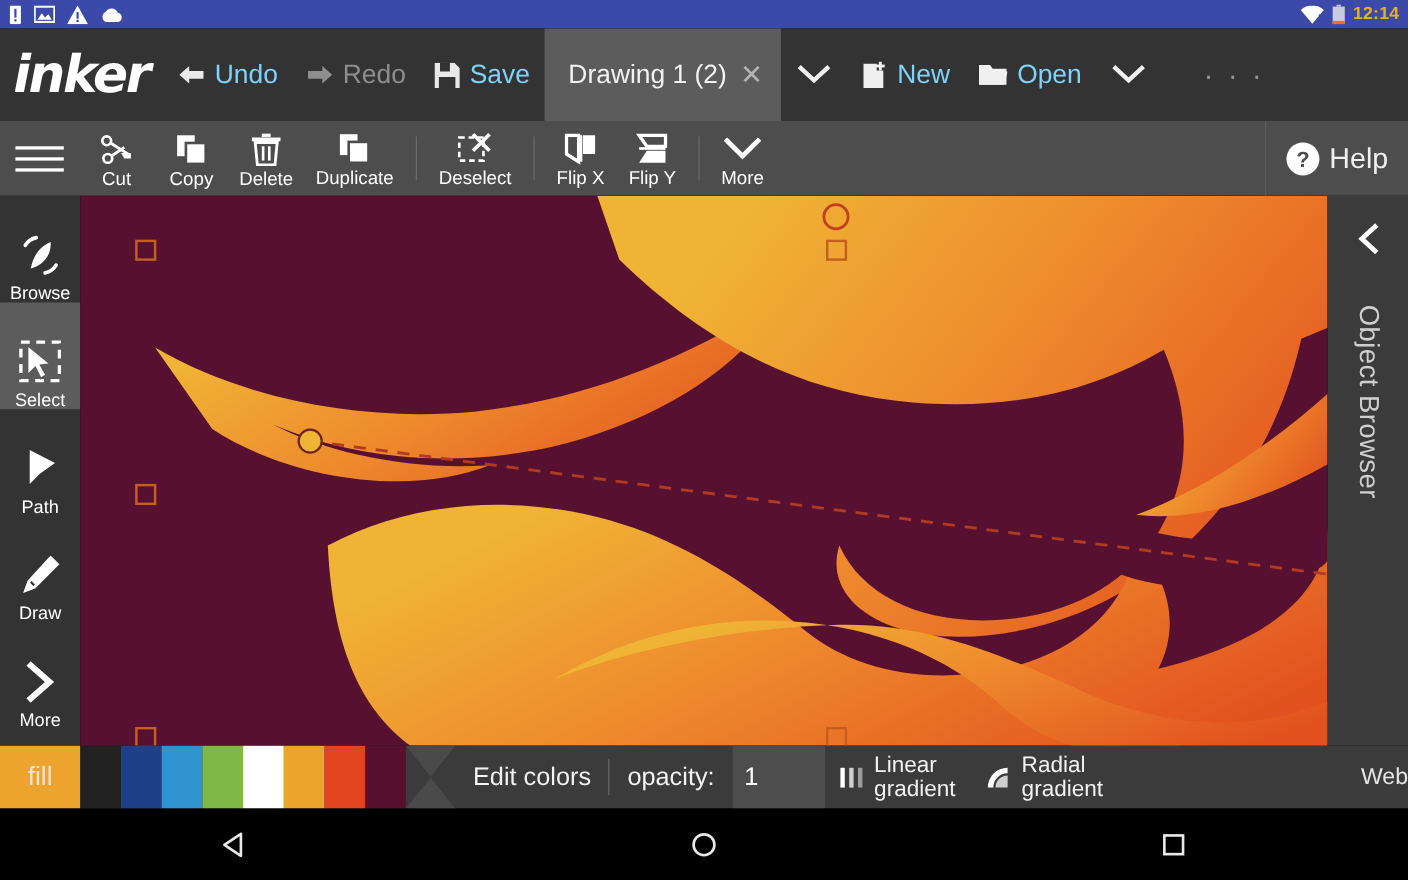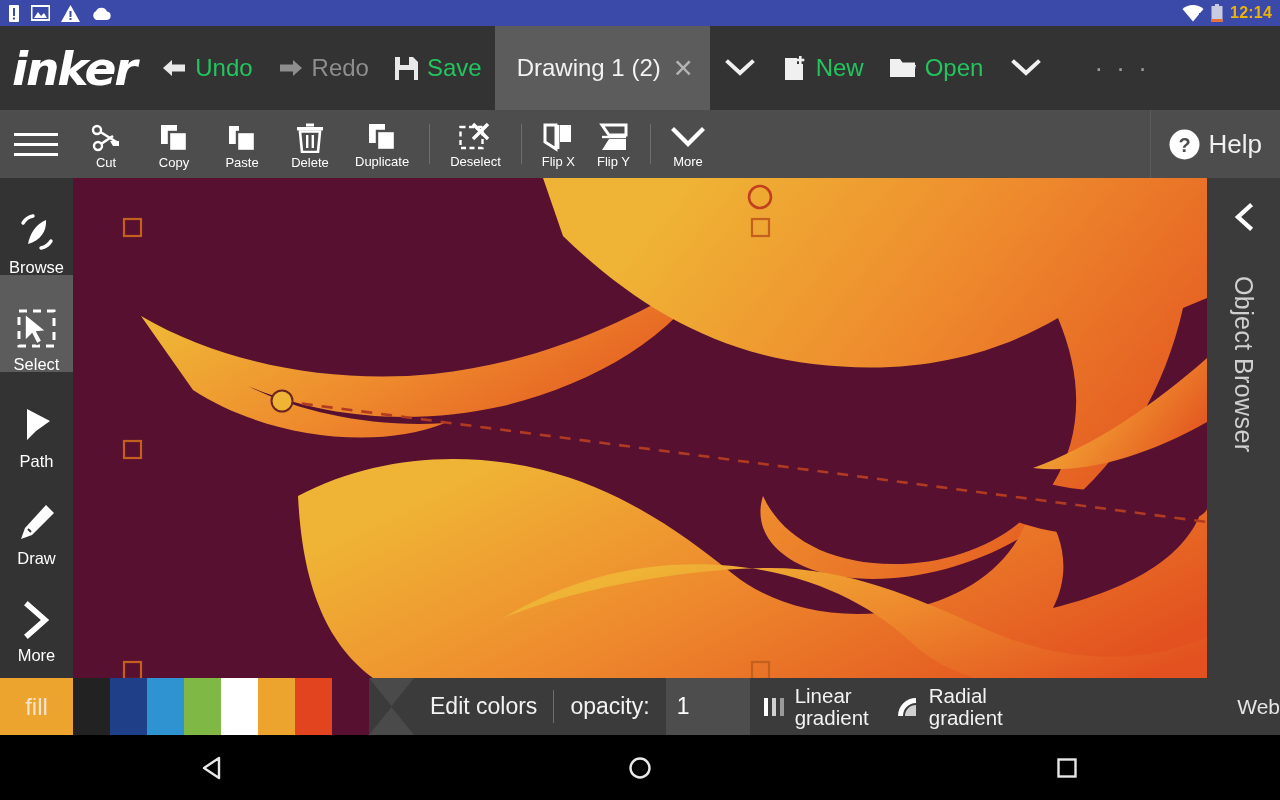--- a/index.html
+++ b/index.html
@@ -29,21 +29,21 @@
     display: flex; align-items: center;
   }
   .logo {
     color: #fff; font-size: 47px; font-weight: bold;
     font-style: italic; letter-spacing: -2.2px;
     padding: 0 14px 0 12px; line-height: 1;
     font-family: "DejaVu Sans", sans-serif;
   }
   .tb-btn {
     display: flex; align-items: center; gap: 9px;
-    color: #22c55e; font-size: 24px; height: 84px; padding: 0 13px;
+    color: #7dd3fc; font-size: 24px; height: 84px; padding: 0 13px;
     white-space: nowrap;
   }
   .tb-btn.disabled { color: #8e8e8e; }
   .tab-active {
     display: flex; align-items: center; gap: 12px;
     background: #5c5c5c; color: #f2f2f2; font-size: 24px;
     height: 84px; padding: 0 16px 0 22px;
   }
   .tab-close { color: #b4b4b4; font-size: 25px; line-height: 1; }
   .chevron-btn {
@@ -64,21 +64,21 @@
     width: 72px; height: 68px; display: flex; flex-direction: column;
     align-items: center; justify-content: center; gap: 7px;
   }
   .hamburger span { display: block; width: 44px; height: 3px; background: #fff; }
   .tool {
     width: 68px; height: 68px; display: flex; flex-direction: column;
     align-items: center; justify-content: center; gap: 2px; color: #fff;
     padding-top: 2px;
   }
   .tool-wide { width: auto; padding: 0 11px; }
-  .tool-label { font-size: 13px; line-height: 1; white-space: nowrap; }
+  .tool-label { font-size: 17px; line-height: 1; white-space: nowrap; }
   .tool-ico { height: 32px; display: flex; align-items: center; justify-content: center; }
   .tb-sep { width: 1px; height: 40px; background: #6e6e6e; margin: 0 9px; }
   .help-btn {
     margin-left: auto; display: flex; align-items: center; gap: 9px;
     color: #f0f0f0; font-size: 26px; padding-right: 18px; padding-left: 18px;
     height: 68px; border-left: 1px solid #5c5c5c;
   }
 
   
   .sidebar {
@@ -276,29 +276,20 @@
     <div class="tool">
       <div class="tool-ico">
         <svg width="30" height="30" viewBox="0 0 30 30">
           <rect x="2" y="2" width="16" height="19" fill="#fff"></rect>
           <rect x="10" y="9" width="18" height="19" fill="#fff" stroke="#4d4d4d" stroke-width="2.4"></rect>
         </svg>
       </div>
       <span class="tool-label">Copy</span>
     </div>
 
-    <div class="tool">
-      <div class="tool-ico">
-        <svg width="30" height="30" viewBox="0 0 30 30">
-          <path d="M2 3 H12 V9 H18 V21 H2 Z" fill="#fff"></path>
-          <rect x="10" y="9" width="18" height="19" fill="#fff" stroke="#4d4d4d" stroke-width="2.4"></rect>
-        </svg>
-      </div>
-      <span class="tool-label">Paste</span>
-    </div>
 
     <div class="tool">
       <div class="tool-ico">
         <svg width="28" height="30" viewBox="0 0 28 30">
           <rect x="1" y="4" width="26" height="3.4" fill="#fff"></rect>
           <rect x="10" y="0.5" width="8" height="3" fill="#fff"></rect>
           <path d="M4 8.5 H24 L22 29 H6 Z" fill="none" stroke="#fff" stroke-width="2.6"></path>
           <rect x="10" y="12" width="2.4" height="13" fill="#fff"></rect>
           <rect x="15.6" y="12" width="2.4" height="13" fill="#fff"></rect>
         </svg>

